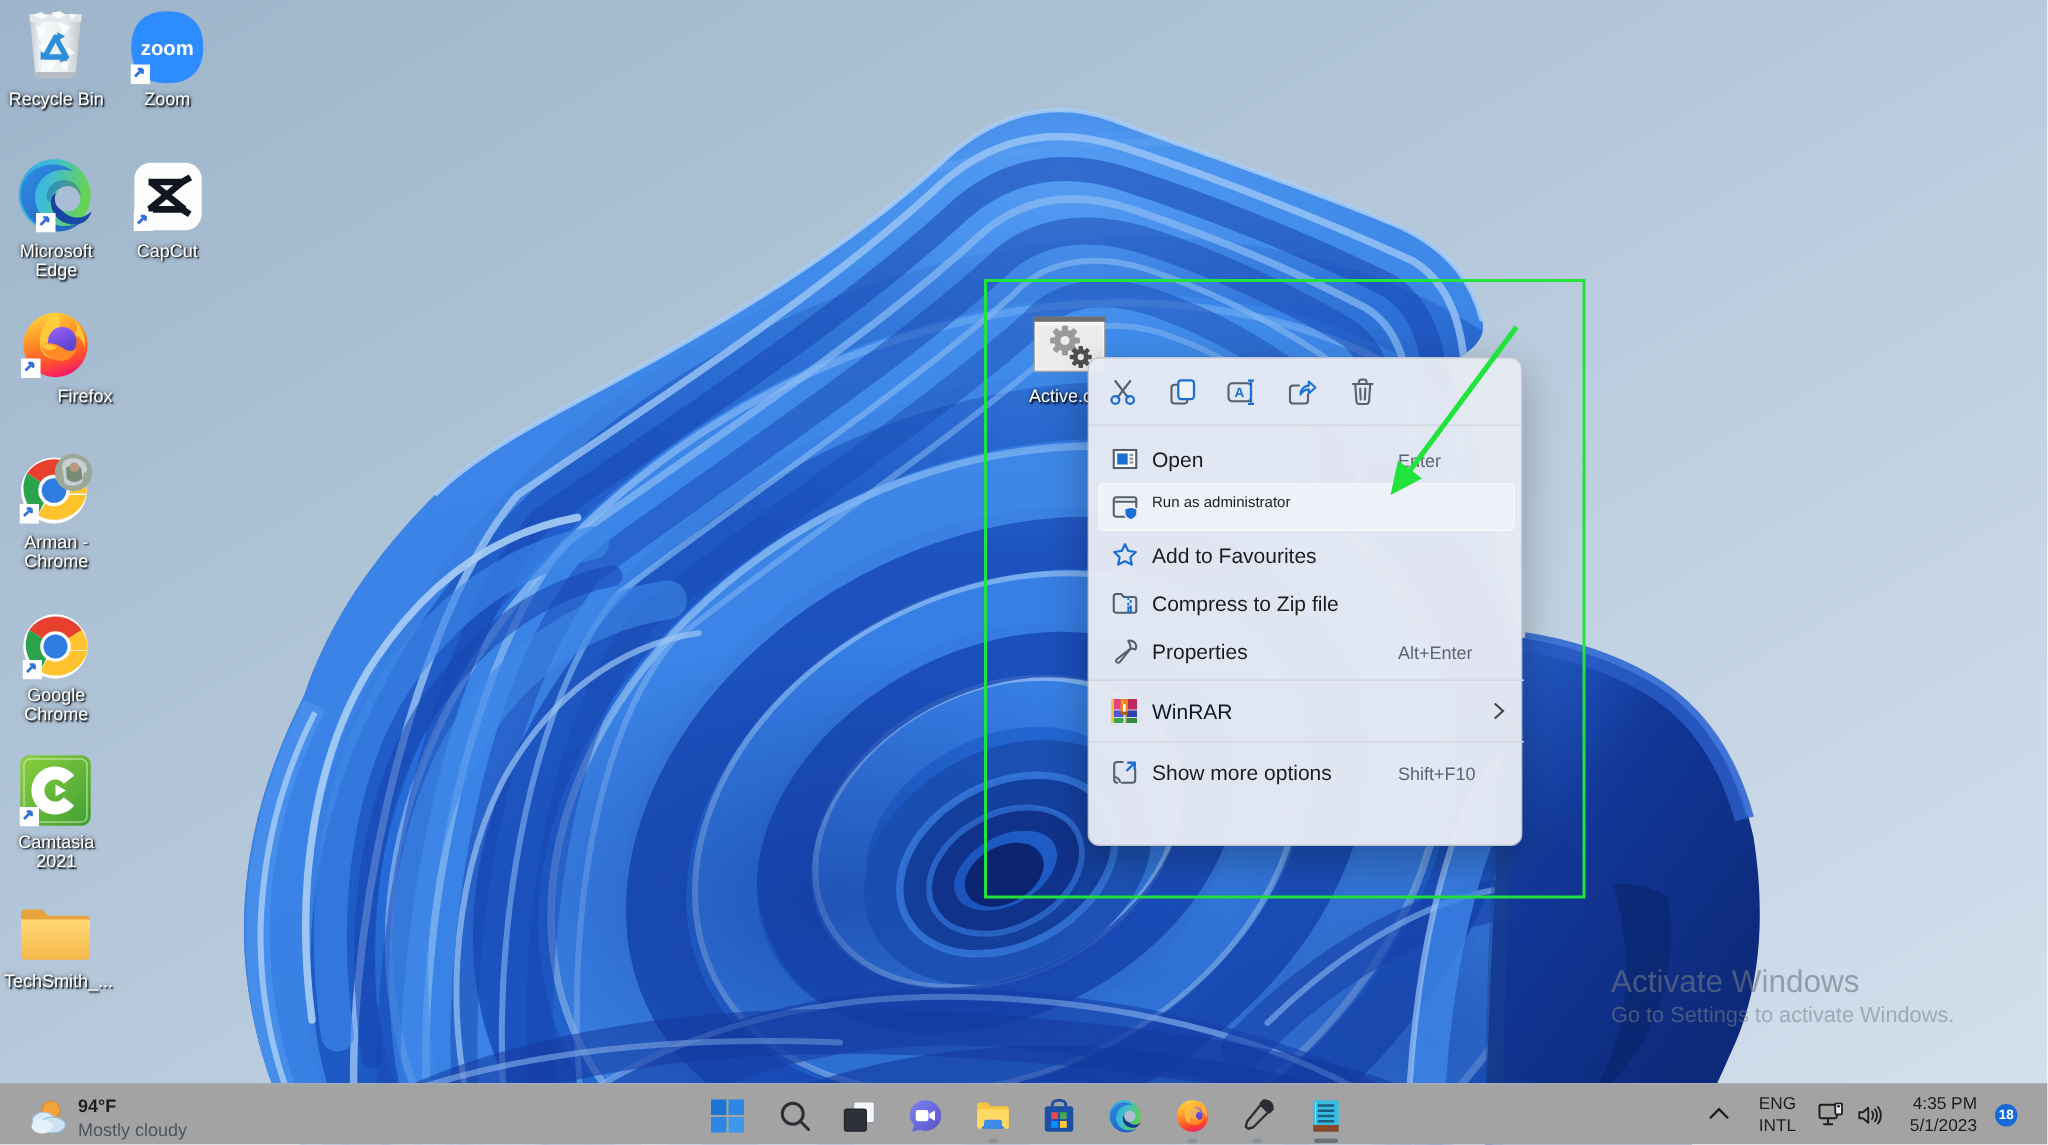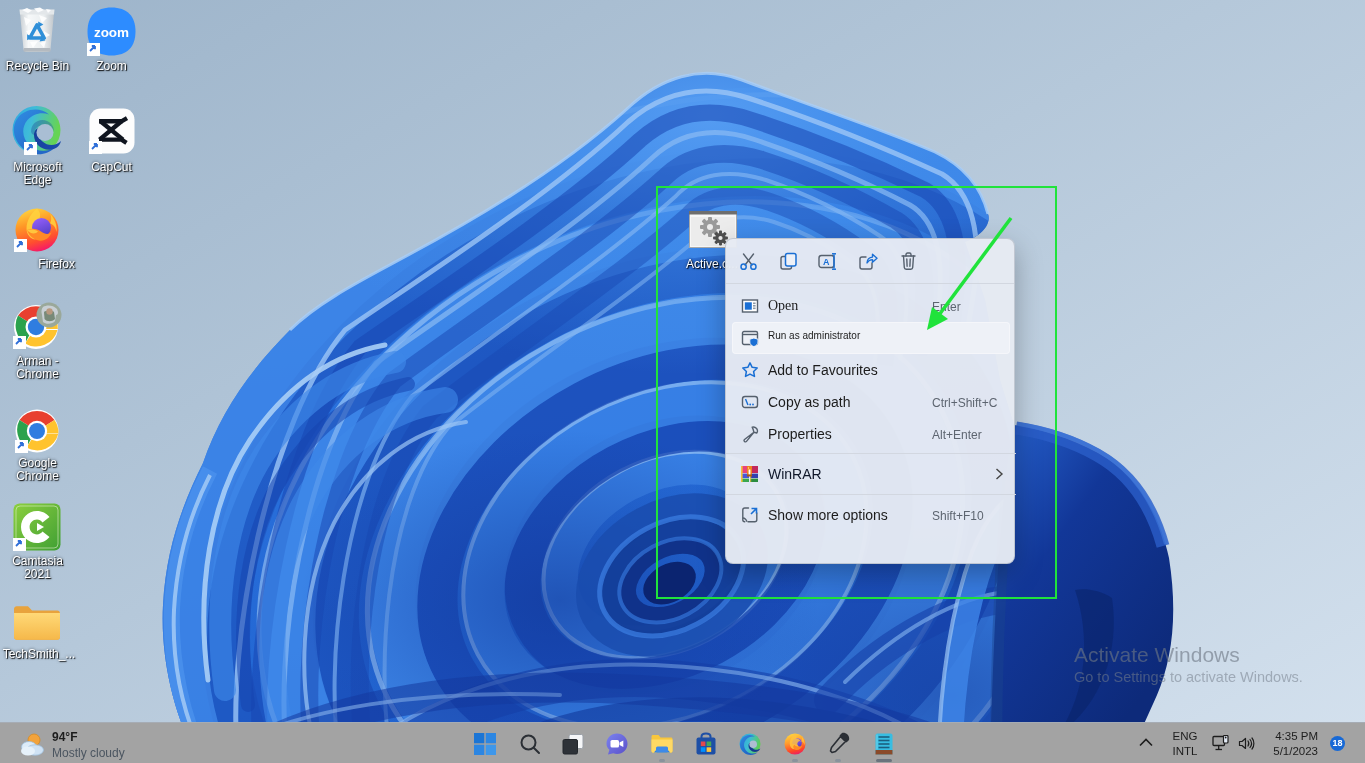--- a/index.html
+++ b/index.html
@@ -243,51 +243,54 @@
     <div style="position:absolute; left:6px; top:50.5px; width:278px;">
 
       <div style="position:relative; height:32px;">
         <svg style="position:absolute; left:9px; top:7px;" width="18" height="18" viewBox="0 0 18 18">
           <rect x="1.5" y="3" width="15" height="12" fill="#fff" stroke="#55606d" stroke-width="1.4"></rect>
           <rect x="3.8" y="5.3" width="7" height="7.4" fill="#1a6fd4"></rect>
           <rect x="12" y="5.5" width="2.6" height="1.6" fill="#8e99a6"></rect>
           <rect x="12" y="8" width="2.6" height="1.6" fill="#8e99a6"></rect>
           <rect x="12" y="10.5" width="2.6" height="1.6" fill="#8e99a6"></rect>
         </svg>
-        <span style="position:absolute; left:36px; top:8px; font-size:14px; color:#1c1c1c;font-family:Liberation Serif, serif;">Open</span>
+        <span style="position:absolute; left:36px; top:8px; font-size:14px; color:#1c1c1c;">Open</span>
         <span style="position:absolute; left:200px; top:10px; font-size:12px; color:#5d6570;">Enter</span>
       </div>
 
       <div style="position:relative; height:32px; background:#eef1f7; border-radius:4px; box-shadow:0 0 0 1px rgba(255,255,255,0.4) inset;">
         <svg style="position:absolute; left:9px; top:7px;" width="18" height="18" viewBox="0 0 18 18">
           <path d="M3,2.5 L15,2.5 C15.8,2.5 16.5,3.2 16.5,4 L16.5,8 L16.5,14 C16.5,14.8 15.8,15.5 15,15.5 L3,15.5 C2.2,15.5 1.5,14.8 1.5,14 L1.5,4 C1.5,3.2 2.2,2.5 3,2.5 Z" fill="none" stroke="#55606d" stroke-width="1.4"></path>
           <line x1="1.5" y1="5.5" x2="16.5" y2="5.5" stroke="#55606d" stroke-width="1.4"></line>
           <path d="M12.9,9 L17,10.2 L17,13 C17,15.2 15.4,16.8 12.9,17.6 C10.4,16.8 8.8,15.2 8.8,13 L8.8,10.2 Z" fill="#1a6fd4" stroke="#eef1f7" stroke-width="1"></path>
         </svg>
         <span style="position:absolute; left:36px; top:8px; font-size:10px; color:#1c1c1c;">Run as administrator</span>
       </div>
 
       <div style="position:relative; height:32px;">
         <svg style="position:absolute; left:9px; top:7px;" width="18" height="18" viewBox="0 0 18 18">
           <path d="M9,1.8 L11.2,6.3 L16.2,7 L12.6,10.5 L13.5,15.4 L9,13.1 L4.5,15.4 L5.4,10.5 L1.8,7 L6.8,6.3 Z" fill="none" stroke="#1a6fd4" stroke-width="1.5" stroke-linejoin="round"></path>
         </svg>
         <span style="position:absolute; left:36px; top:8px; font-size:14px; color:#1c1c1c;">Add to Favourites</span>
       </div>
 
-
       <div style="position:relative; height:32px;">
         <svg style="position:absolute; left:9px; top:7px;" width="18" height="18" viewBox="0 0 18 18">
-          <rect x="1.5" y="3.5" width="15" height="11" rx="2.5" fill="none" stroke="#55606d" stroke-width="1.4"></rect>
-          <line x1="4.5" y1="6" x2="7" y2="12" stroke="#1a6fd4" stroke-width="1.4"></line>
-          <circle cx="9.2" cy="11.5" r="0.9" fill="#1a6fd4"></circle>
-          <circle cx="12" cy="11.5" r="0.9" fill="#1a6fd4"></circle>
+          <path d="M1.5,4.5 C1.5,3.7 2.2,3 3,3 L6.5,3 L8.2,5 L15,5 C15.8,5 16.5,5.7 16.5,6.5 L16.5,14 C16.5,14.8 15.8,15.5 15,15.5 L3,15.5 C2.2,15.5 1.5,14.8 1.5,14 Z" fill="none" stroke="#55606d" stroke-width="1.4"></path>
+          <g stroke="#1a6fd4" stroke-width="1.3">
+            <line x1="11.2" y1="5.2" x2="11.2" y2="7"></line>
+            <line x1="12.8" y1="7" x2="12.8" y2="8.8"></line>
+            <line x1="11.2" y1="8.8" x2="11.2" y2="10.6"></line>
+            <line x1="12.8" y1="10.6" x2="12.8" y2="12.4"></line>
+            <rect x="11.2" y="12" width="1.7" height="3" fill="#eef1f7"></rect>
+          </g>
         </svg>
-        <span style="position:absolute; left:36px; top:8px; font-size:14px; color:#1c1c1c;">Copy as path</span>
-        <span style="position:absolute; left:200px; top:10px; font-size:12px; color:#5d6570;">Ctrl+Shift+C</span>
+        <span style="position:absolute; left:36px; top:8px; font-size:14px; color:#1c1c1c;">Compress to Zip file</span>
       </div>
+
 
       <div style="position:relative; height:32px;">
         <svg style="position:absolute; left:9px; top:7px;" width="18" height="18" viewBox="0 0 18 18">
           <path d="M11.2,2.2 C13.6,1.6 15.9,3 16.4,5.2 C16.6,6.2 16.4,7.2 15.9,8 L12.9,7.2 L12.1,4.2 C11.8,3.5 11.4,2.8 11.2,2.2 Z M12.9,7.2 L3.5,14.5 C2.8,15.1 2.9,16 3.5,16.5 C4.1,17 5,17 5.5,16.4 L12.9,7.2 Z" fill="none" stroke="#55606d" stroke-width="1.4" stroke-linejoin="round"></path>
         </svg>
         <span style="position:absolute; left:36px; top:8px; font-size:14px; color:#1c1c1c;">Properties</span>
         <span style="position:absolute; left:200px; top:10px; font-size:12px; color:#5d6570;">Alt+Enter</span>
       </div>
 
       <div style="height:6px; position:relative;">

